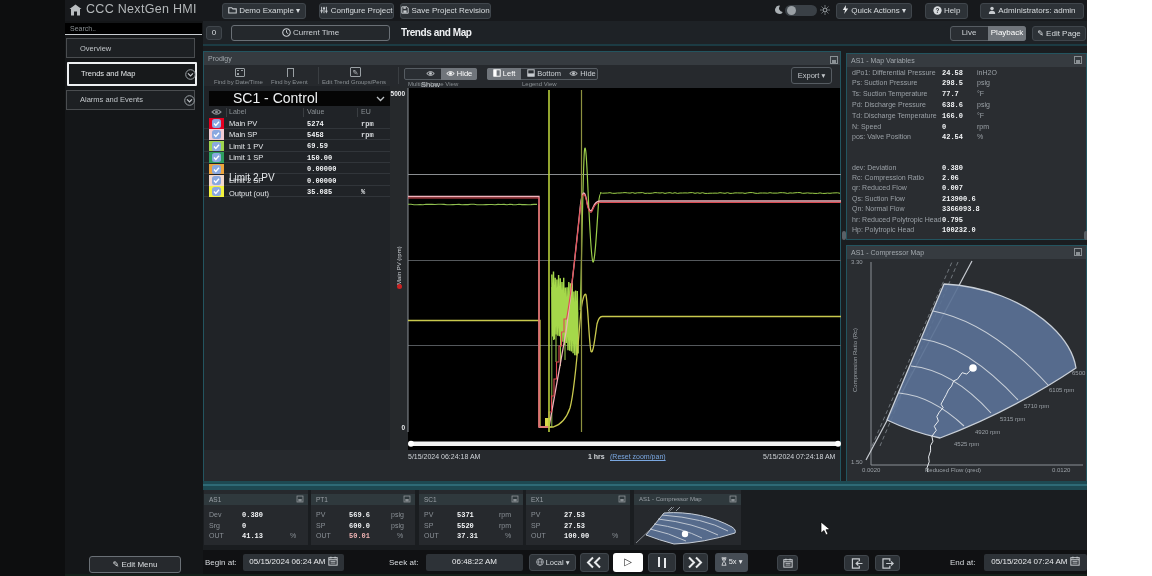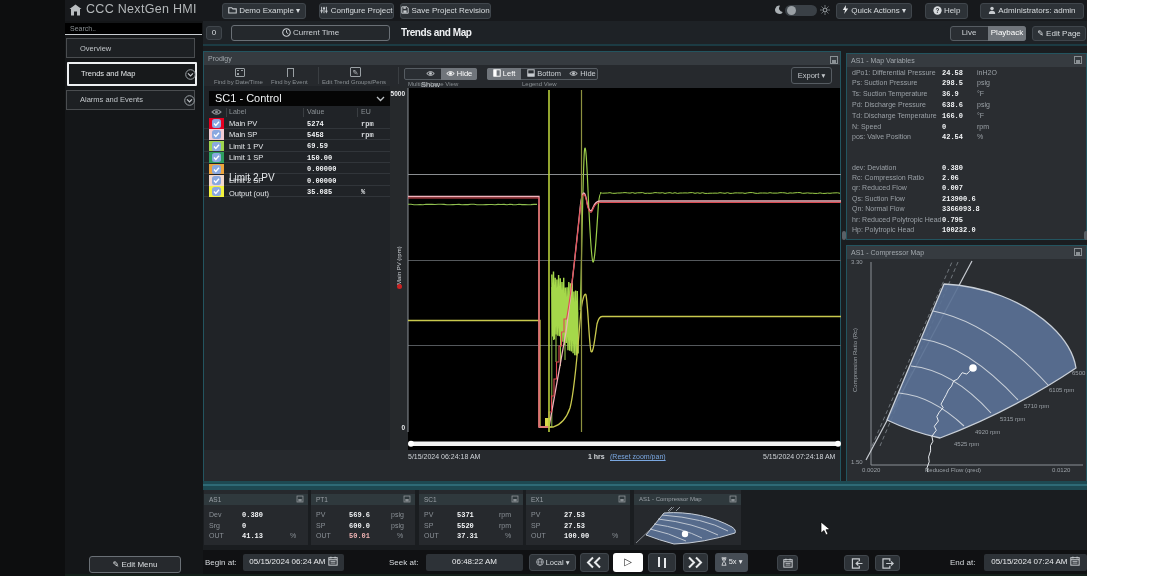--- a/index.html
+++ b/index.html
@@ -139,21 +139,21 @@
       </svg> Bottom</div>
   <div class="abs" style="left:567px;top:68px;width:31px;height:12px;color:#ccd0d4;font-size:7.5px;line-height:11px;text-align:center;"><svg width="9" height="7" viewBox="0 0 12 9" style="vertical-align:-1px">
         <path d="M1 4.5 Q6 -0.5 11 4.5 Q6 9.5 1 4.5 Z" fill="none" stroke="#c8ccd0" stroke-width="1.3"></path>
         <circle cx="6" cy="4.5" r="1.8" fill="#c8ccd0"></circle>
       </svg> Hide</div>
   <div class="abs" style="left:522px;top:81px;font-size:6px;color:#8a9094;">Legend View</div>
 
   <div class="abs" style="left:791px;top:67px;width:41px;height:17px;background:#24282c;border:1px solid #565c62;border-radius:3px;color:#c4c8cc;font-size:7.5px;line-height:15px;text-align:center;">Export ▾</div>
 
   <div class="abs" style="left:204px;top:86px;width:191px;height:364px;background:#202327;"></div>
-  <div class="abs" style="left:209px;top:91px;width:181px;height:15px;background:#050505;color:#f0f2f4;font-size:11px;line-height:14px;padding-left:6px;">SC1 - Control</div>
+  <div class="abs" style="left:209px;top:91px;width:181px;height:15px;background:#050505;color:#f0f2f4;font-size:14px;line-height:14px;padding-left:24px;">SC1 - Control</div>
   <div class="abs" style="left:376px;top:96px;">
       <svg width="9" height="6" viewBox="0 0 9 6" style="display:block">
         <path d="M1 1 L4.5 4.5 L8 1" fill="none" stroke="#c0c4c8" stroke-width="1.3"></path>
       </svg>
     </div>
   <div class="abs" style="left:211px;top:108px;">
       <svg width="11" height="8" viewBox="0 0 12 9" style="display:block">
         <path d="M1 4.5 Q6 -0.5 11 4.5 Q6 9.5 1 4.5 Z" fill="none" stroke="#8a9094" stroke-width="1.2"></path>
         <circle cx="6" cy="4.5" r="1.7" fill="#8a9094"></circle>
       </svg>
@@ -271,21 +271,21 @@
   <div class="abs" style="left:847px;top:54px;width:239px;height:13px;background:#363b40;"></div>
   <div class="abs ptitle" style="left:851px;top:57px;">AS1 - Map Variables</div>
   <div class="abs save" style="left:1074px;top:56px;"></div>
   <div class="abs" style="left:852px;top:68.5px;font-size:7px;color:#9aa0a6;">dPo1: Differential Pressure</div>
 <div class="abs mono" style="left:942px;top:68.5px;font-size:7px;font-weight:bold;color:#f2f4f6;">24.58</div>
 <div class="abs" style="left:977px;top:68.5px;font-size:7px;color:#9aa0a6;">inH2O</div>
 <div class="abs" style="left:852px;top:79.3px;font-size:7px;color:#9aa0a6;">Ps: Suction Pressure</div>
 <div class="abs mono" style="left:942px;top:79.3px;font-size:7px;font-weight:bold;color:#f2f4f6;">298.5</div>
 <div class="abs" style="left:977px;top:79.3px;font-size:7px;color:#9aa0a6;">psig</div>
 <div class="abs" style="left:852px;top:90.1px;font-size:7px;color:#9aa0a6;">Ts: Suction Temperature</div>
-<div class="abs mono" style="left:942px;top:90.1px;font-size:7px;font-weight:bold;color:#f2f4f6;">36.9</div>
+<div class="abs mono" style="left:942px;top:90.1px;font-size:7px;font-weight:bold;color:#f2f4f6;">77.7</div>
 <div class="abs" style="left:977px;top:90.1px;font-size:7px;color:#9aa0a6;">°F</div>
 <div class="abs" style="left:852px;top:100.9px;font-size:7px;color:#9aa0a6;">Pd: Discharge Pressure</div>
 <div class="abs mono" style="left:942px;top:100.9px;font-size:7px;font-weight:bold;color:#f2f4f6;">638.6</div>
 <div class="abs" style="left:977px;top:100.9px;font-size:7px;color:#9aa0a6;">psig</div>
 <div class="abs" style="left:852px;top:111.7px;font-size:7px;color:#9aa0a6;">Td: Discharge Temperature</div>
 <div class="abs mono" style="left:942px;top:111.7px;font-size:7px;font-weight:bold;color:#f2f4f6;">166.0</div>
 <div class="abs" style="left:977px;top:111.7px;font-size:7px;color:#9aa0a6;">°F</div>
 <div class="abs" style="left:852px;top:122.5px;font-size:7px;color:#9aa0a6;">N: Speed</div>
 <div class="abs mono" style="left:942px;top:122.5px;font-size:7px;font-weight:bold;color:#f2f4f6;">0</div>
 <div class="abs" style="left:977px;top:122.5px;font-size:7px;color:#9aa0a6;">rpm</div>

